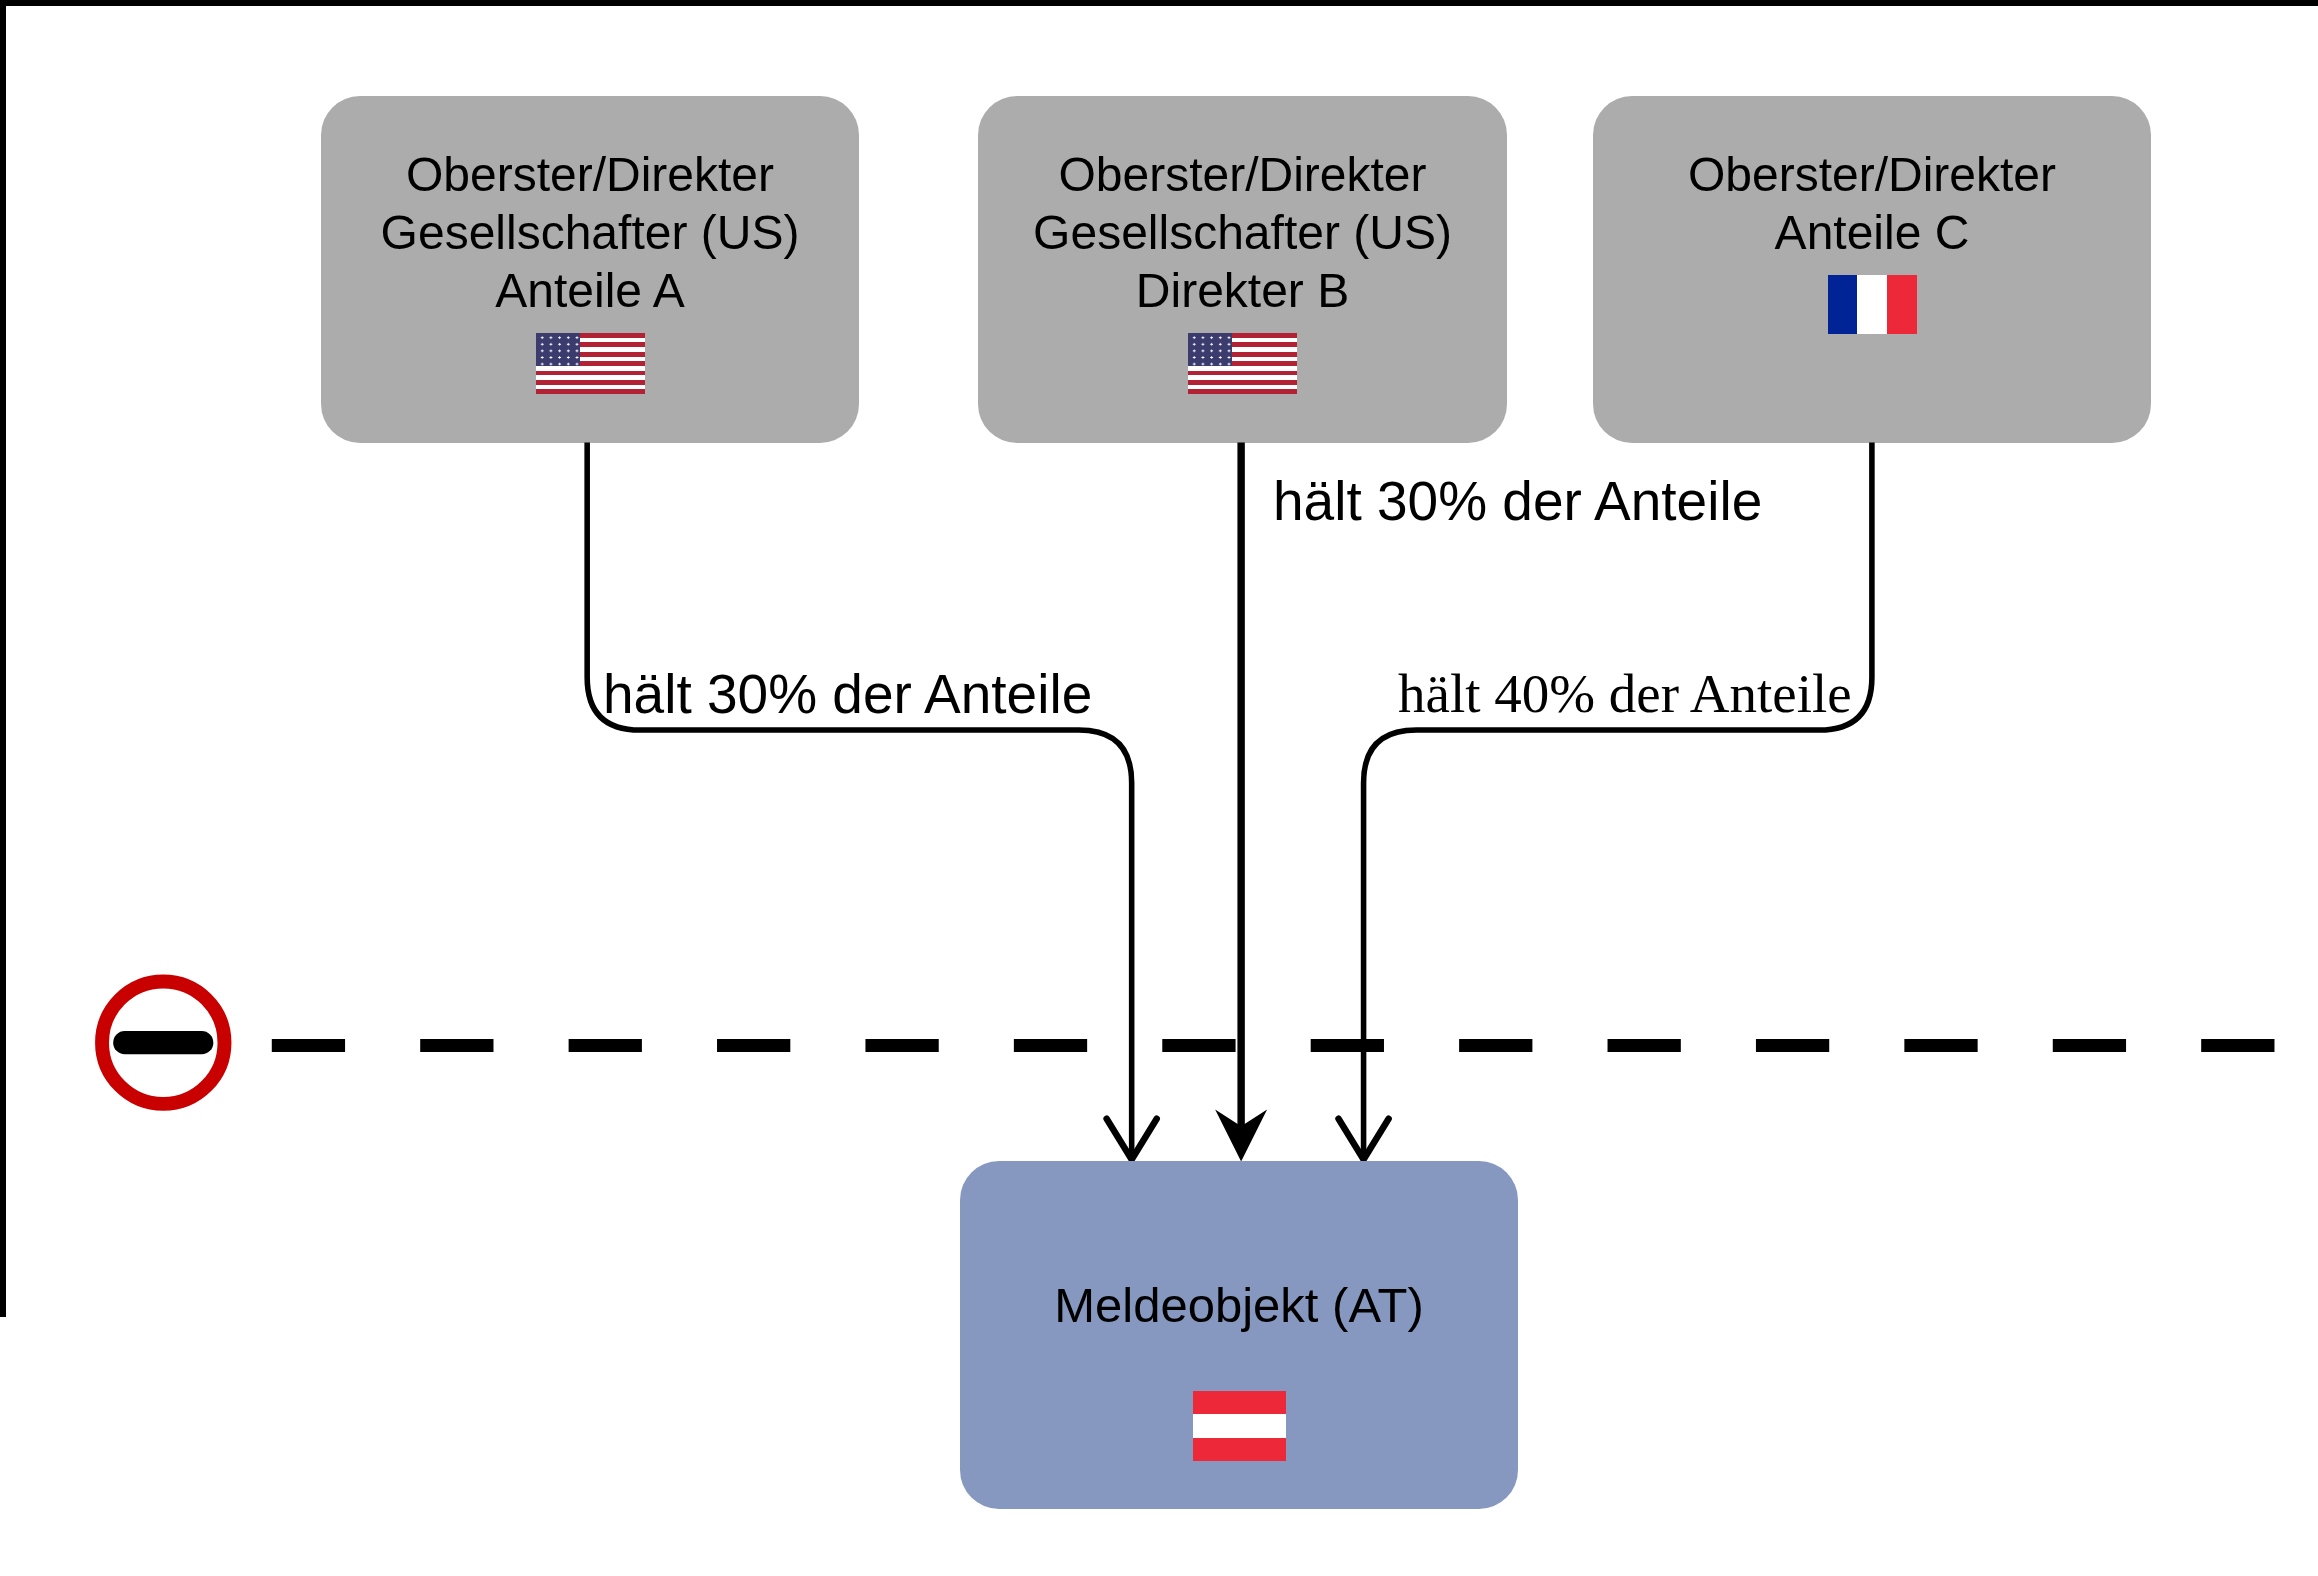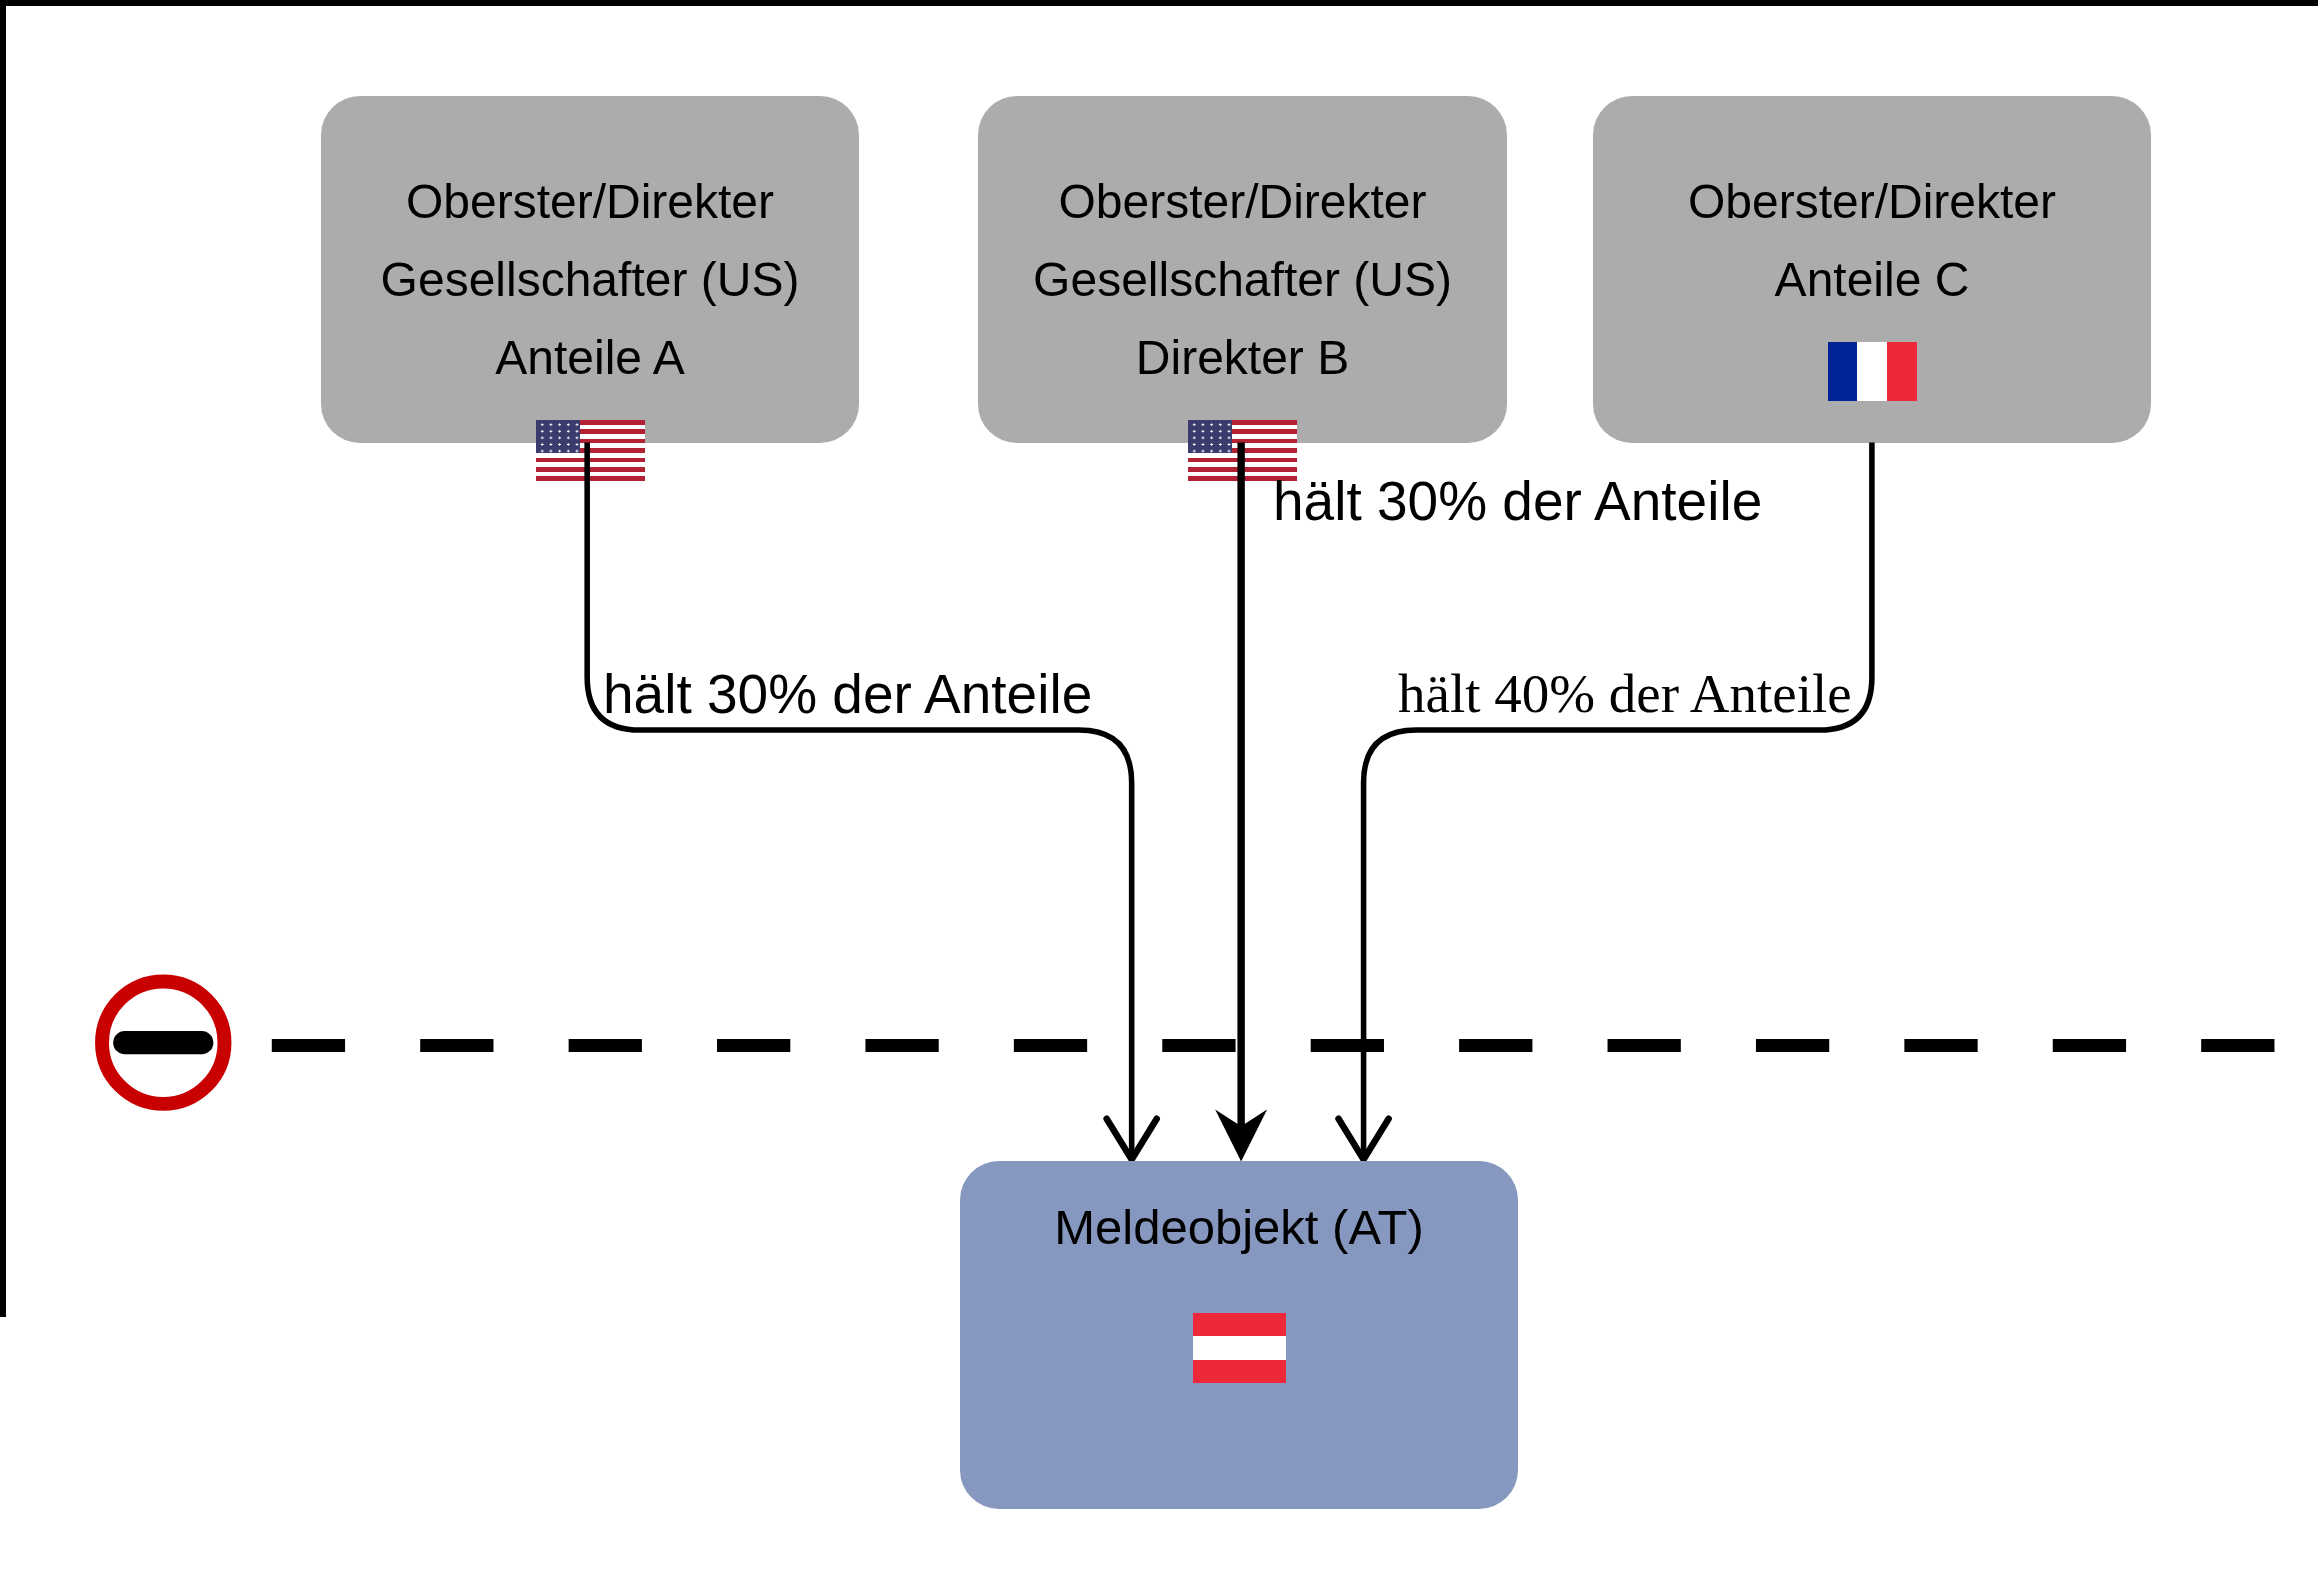--- a/index.html
+++ b/index.html
@@ -25,23 +25,22 @@
   .page-border-top{position:absolute;left:0;top:0;width:2319px;height:5.6px;background:var(--line-black);}
   .page-border-left{position:absolute;left:0;top:0;width:5.6px;height:1317px;background:var(--line-black);}
 
   .shareholder-box{
     position:absolute;
     top:96px;height:347px;
     background:var(--box-gray);
     border-radius:39px;
     display:flex;flex-direction:column;align-items:center;
     box-sizing:border-box;
-    padding-top:77px;
+    padding-top:50px;
     text-align:center;
-    gap:20px;
   }
   #box-a{left:321px;width:538px;}
   #box-b{left:978px;width:529px;}
   #box-c{left:1593px;width:558px;}
   .box-line{font-size:48px;line-height:58px;white-space:nowrap;}
 
   .flag{position:relative;margin-top:13px;flex:0 0 auto;}
   .flag-us{width:109px;height:61px;
     background:repeating-linear-gradient(to bottom,var(--us-red) 0 4.7px,#ffffff 4.7px 9.4px);}
   .flag-us .canton{
@@ -57,21 +56,21 @@
   .flag-at{width:93px;height:70px;display:flex;flex-direction:column;margin-top:58px;}
   .flag-at .s1{flex:1;background:var(--at-red);}
   .flag-at .s2{flex:1;background:#ffffff;}
   .flag-at .s3{flex:1;background:var(--at-red);}
 
   #target-box{
     position:absolute;left:960px;top:1161px;width:558px;height:348px;
     background:var(--box-blue);
     border-radius:39px;
     display:flex;flex-direction:column;align-items:center;
-    box-sizing:border-box;padding-top:38px;
+    box-sizing:border-box;padding-top:116px;
     text-align:center;
   }
   #target-box .box-line{font-size:49px;line-height:56px;}
 
   .edge-label{
     position:absolute;
     font-size:55px;line-height:52px;white-space:nowrap;text-align:center;
   }
   #edge-label-a{left:603px;top:668px;}
   #edge-label-b{left:1273px;top:475px;}

